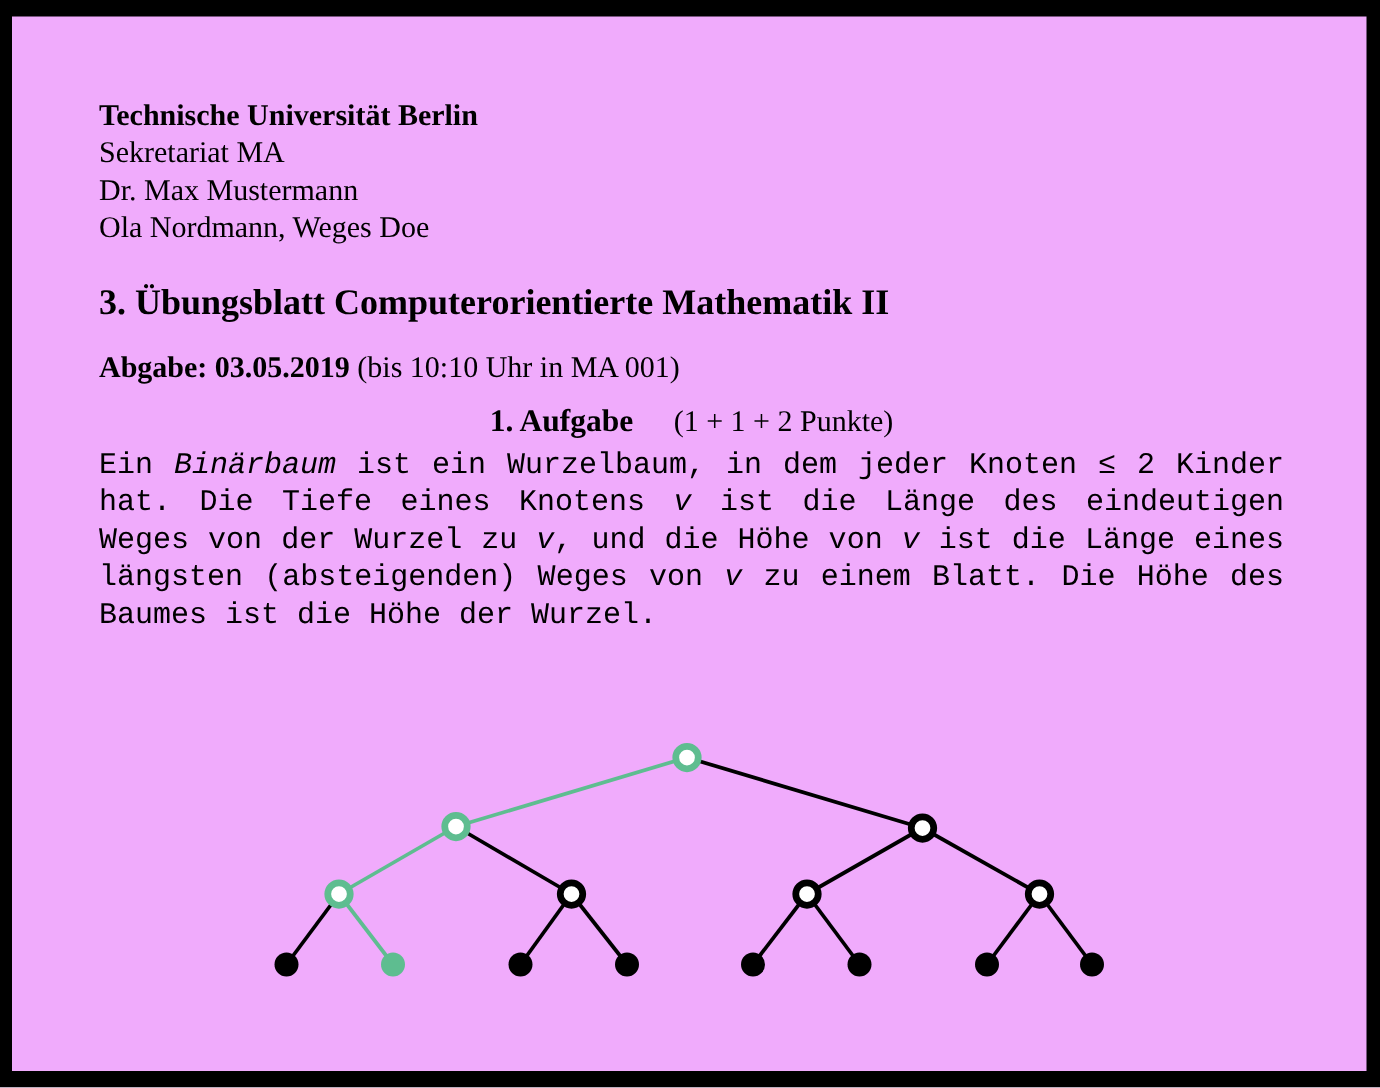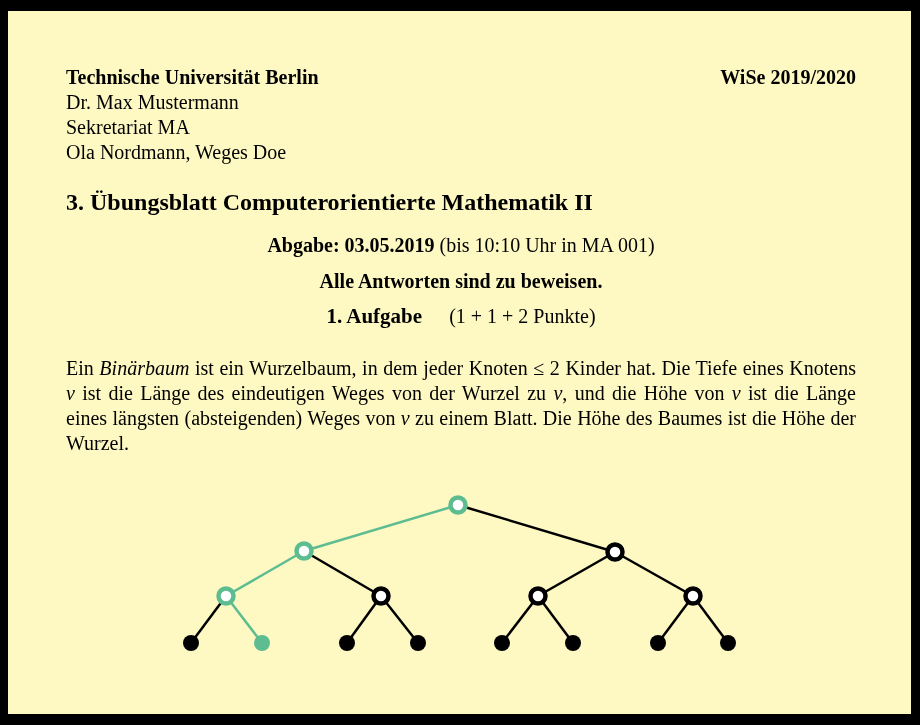--- a/index.html
+++ b/index.html
@@ -6,21 +6,21 @@
   .frame {
     position: relative;
     width: 920px; height: 725px;
     background: #000000;
     font-family: "Liberation Serif", serif;
     overflow: hidden;
   }
   .page {
     position: absolute;
     left: 8px; top: 11px; right: 9px; bottom: 11px;
-    background: #fef9c3;
+    background: #f0abfc;
     box-sizing: border-box;
     padding: 54px 55px 0 58px;
     color: #000000;
   }
   .header-row {
     display: flex;
     justify-content: space-between;
     align-items: flex-start;
   }
   .header-col-left, .header-col-right { font-size: 20px; line-height: 25px; }
@@ -28,21 +28,21 @@
   .bold { font-weight: bold; }
   .doc-title {
     margin-top: 22px;
     text-align: left;
     font-size: 24px;
     font-weight: bold;
     line-height: 30px;
   }
   .submission-line {
     margin-top: 16px;
-    text-align: center;
+    text-align: left;
     font-size: 20px;
     line-height: 24px;
   }
   .notice-line {
     margin-top: 12px;
     text-align: center;
     font-size: 20px;
     font-weight: bold;
     line-height: 24px;
   }
@@ -50,56 +50,55 @@
     margin-top: 10px;
     display: flex;
     justify-content: center;
     align-items: baseline;
     font-size: 21px;
     line-height: 26px;
   }
   .exercise-label { font-weight: bold; }
   .exercise-points { font-size: 20px; font-weight: normal; margin-left: 27px; }
   .exercise-paragraph {
-    margin-top: 27px;
+    margin-top: 4px;
     font-size: 20px;
     line-height: 25px;
     text-align: justify;
+    font-family: Liberation Mono, monospace;
   }
   .exercise-paragraph em { font-style: italic; }
   .tree-svg {
     position: absolute;
     left: 0; top: 0;
     width: 920px; height: 725px;
     pointer-events: none;
   }
 </style>
 </head>
 <body>
 
 <div class="frame">
   <div class="page">
 
     <div class="header-row">
       <div class="header-col-left">
         <div class="bold">Technische Universität Berlin</div>
+        <div>Sekretariat MA</div>
         <div>Dr. Max Mustermann</div>
-        <div>Sekretariat MA</div>
         <div>Ola Nordmann, Weges Doe</div>
       </div>
       <div class="header-col-right">
-        <div class="bold">WiSe 2019/2020</div>
       </div>
     </div>
 
     <div class="doc-title">3. Übungsblatt Computerorientierte Mathematik II</div>
 
     <div class="submission-line"><span class="bold">Abgabe: 03.05.2019</span><span> (bis 10:10 Uhr in MA 001)</span></div>
 
-    <div class="notice-line">Alle Antworten sind zu beweisen.</div>
 
     <div class="exercise-row">
       <span class="exercise-label">1. Aufgabe</span>
       <span class="exercise-points">(1 + 1 + 2 Punkte)</span>
     </div>
 
     <div class="exercise-paragraph"><span>Ein </span><em>Binärbaum</em><span> ist ein Wurzelbaum, in dem jeder Knoten ≤ 2 Kinder hat. Die Tiefe eines Knotens </span><em>v</em><span> ist die Länge des eindeutigen Weges von der Wurzel zu </span><em>v</em><span>, und die Höhe von </span><em>v</em><span> ist die Länge eines längsten (absteigenden) Weges von </span><em>v</em><span> zu einem Blatt. Die Höhe des Baumes ist die Höhe der Wurzel.</span></div>
 
   </div>
 

